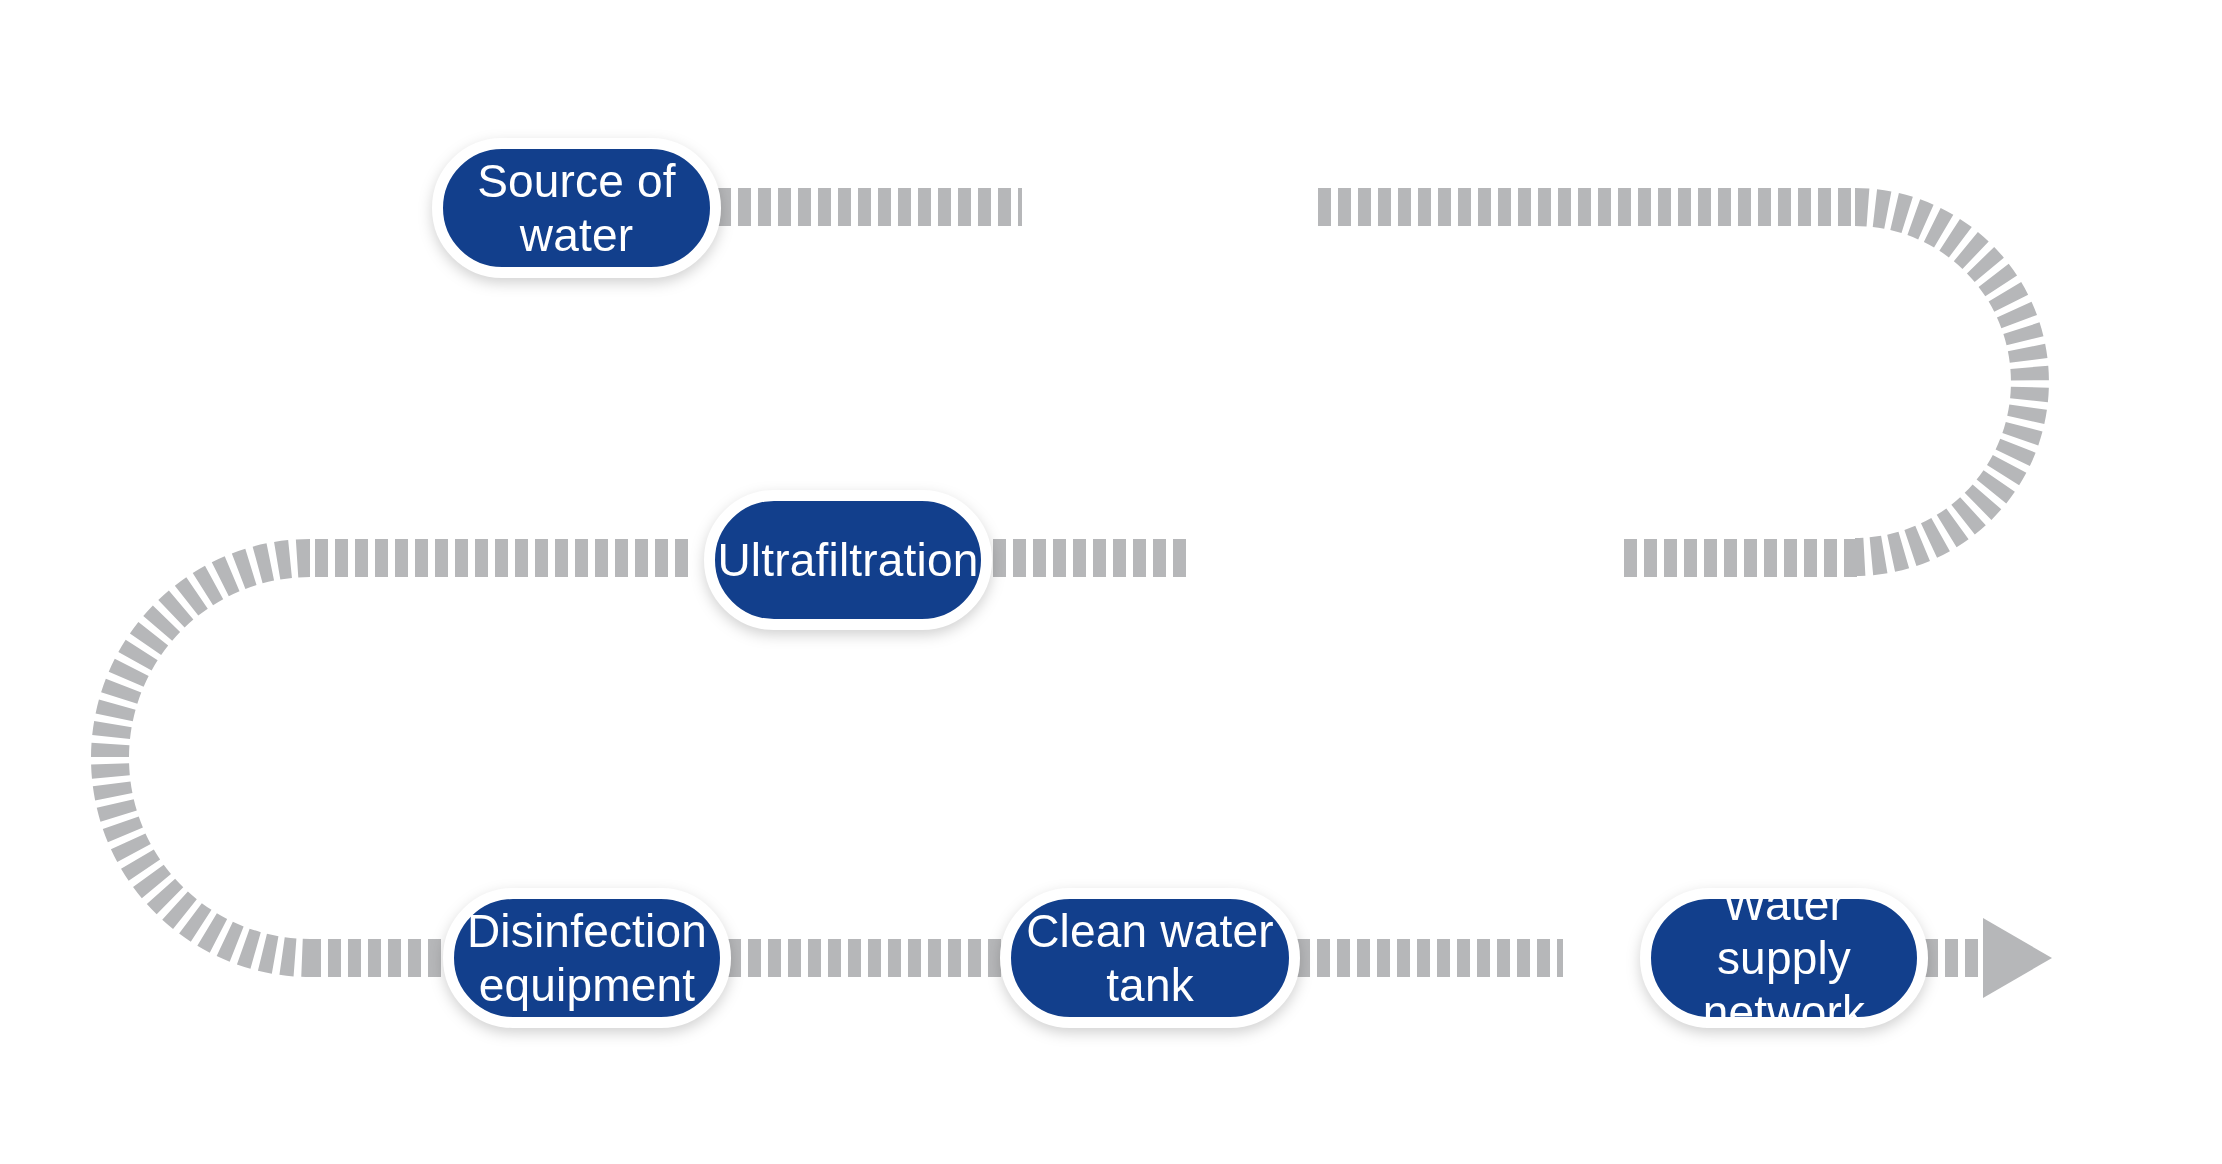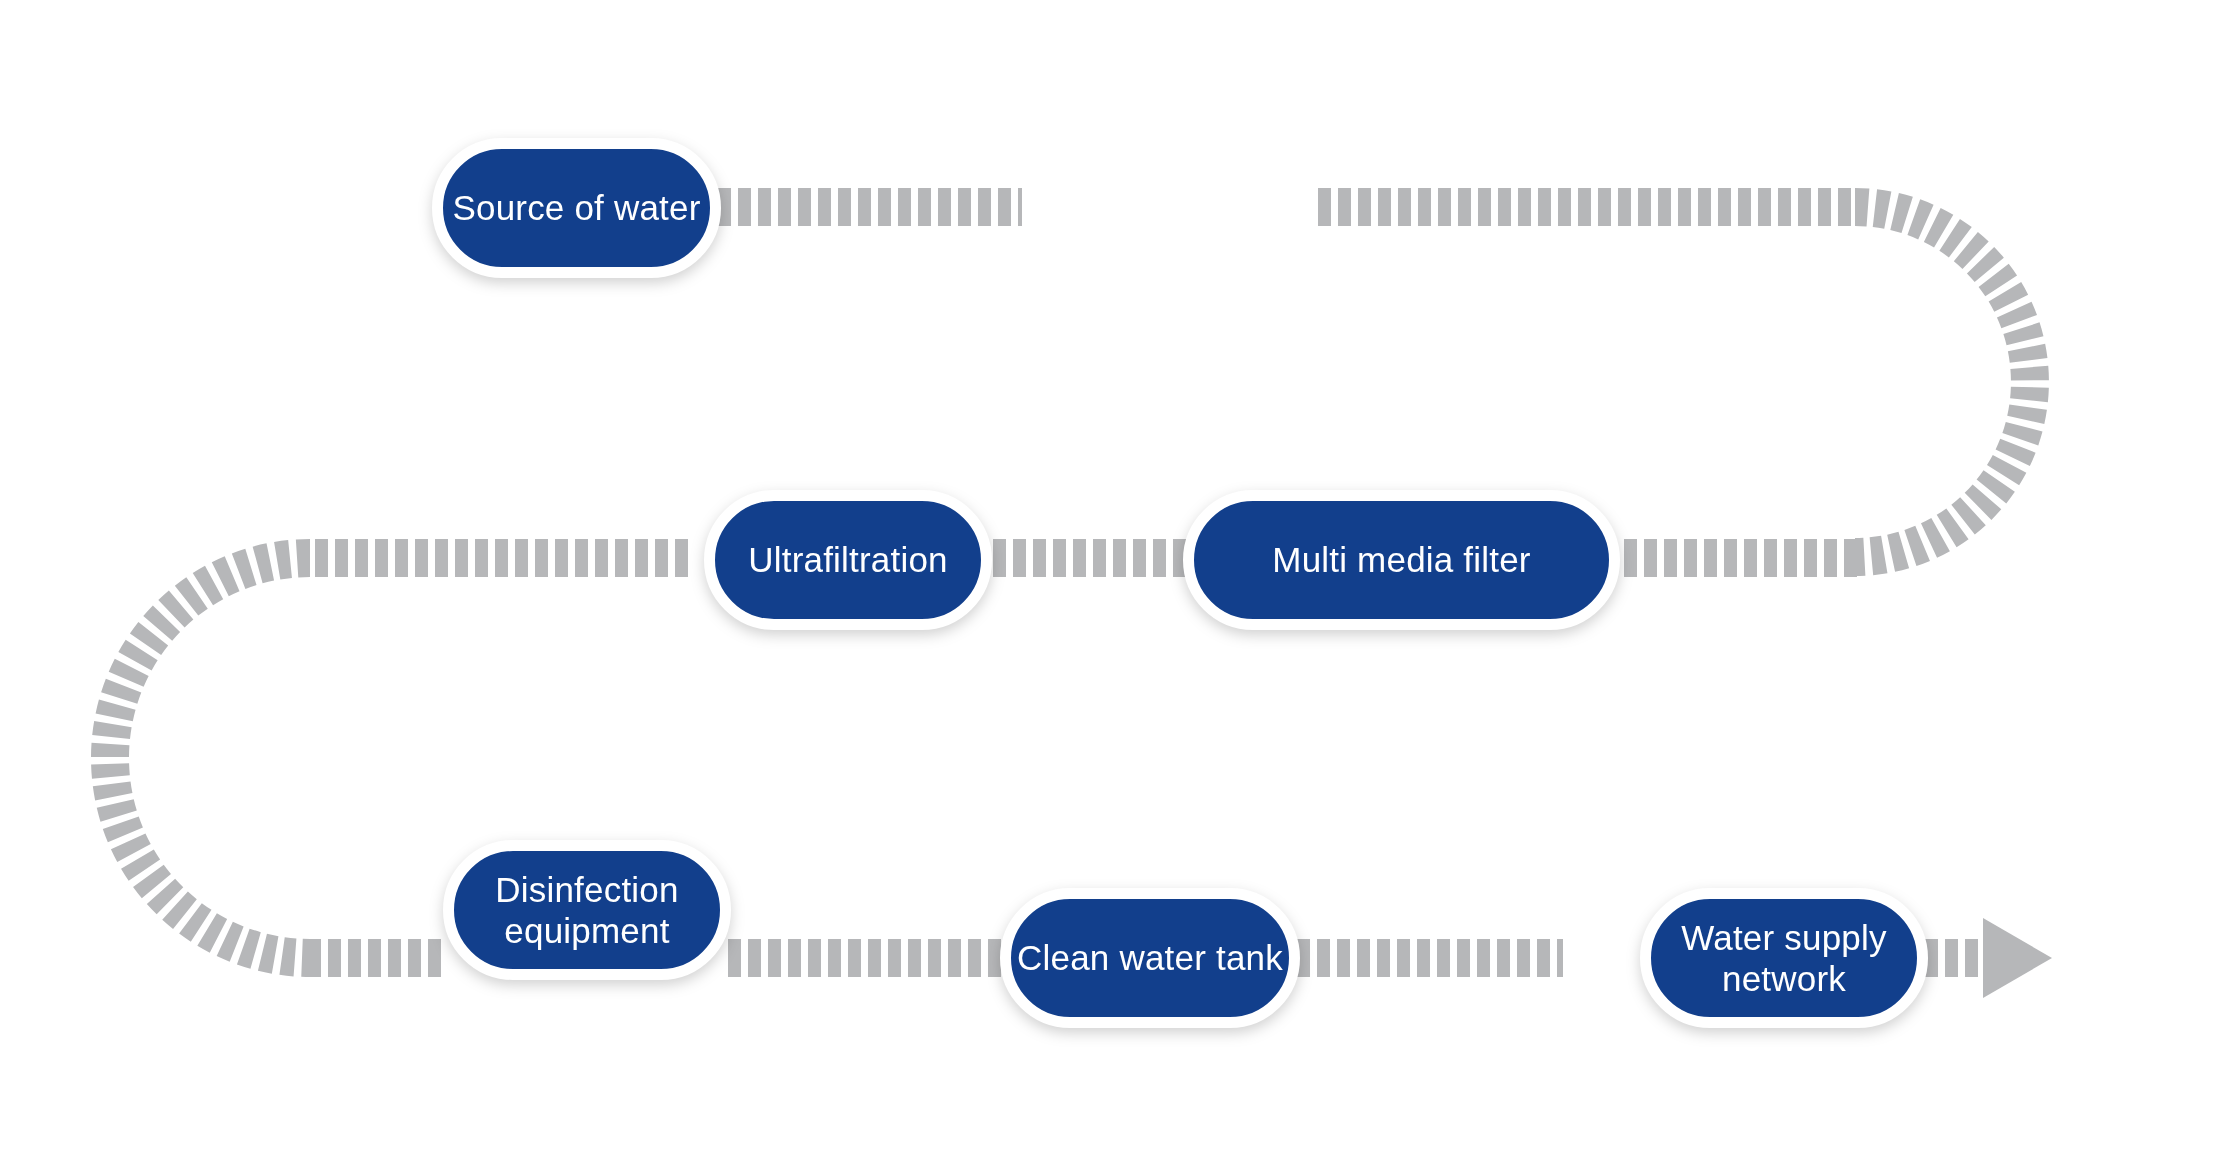--- a/index.html
+++ b/index.html
@@ -35,21 +35,21 @@
   .pill {
     position: absolute;
     box-sizing: border-box;
     display: flex;
     align-items: center;
     justify-content: center;
     text-align: center;
     border-radius: 999px;
     border: 11px solid #ffffff;
     color: #ffffff;
-    font-size: 35px;
+    font-size: 46px;
     line-height: 1.18;
     letter-spacing: 0.2px;
     font-weight: 400;
     filter: drop-shadow(0px 5px 7px rgba(0,0,0,0.18));
     white-space: pre-line;
     user-select: none;
   }
   .pill.blue  { background: #123F8C; }
   .pill.gray  { background: #939393; }
 </style>
@@ -122,25 +122,24 @@
     <g>
       <path d="M1983,918 L2052,958 L1983,998 Z" fill="#b6b7b9"></path>
     </g>
   </svg>
 
   <div class="node-layer">
 
     <div class="pill blue" style="left:432px; top:138px; width:289px; height:140px;">Source of water</div>
 
 
-    <div class="pill blue" style="left:1183px; top:490px; width:437px; height:140px;">Multi media filter</div>
 
     <div class="pill blue" style="left:704px; top:490px; width:288px; height:140px;text-align:right;">Ultrafiltration</div>
 
-    <div class="pill blue" style="left:443px; top:840px; width:288px; height:140px;">Disinfection
+    <div class="pill blue" style="left:443px; top:888px; width:288px; height:140px;">Disinfection
 equipment</div>
 
     <div class="pill blue" style="left:1000px; top:888px; width:300px; height:140px;text-align:center;">Clean water tank</div>
 
     <div class="pill blue" style="left:1640px; top:888px; width:288px; height:140px;">Water supply
 network</div>
 
   </div>
 </div>
 

